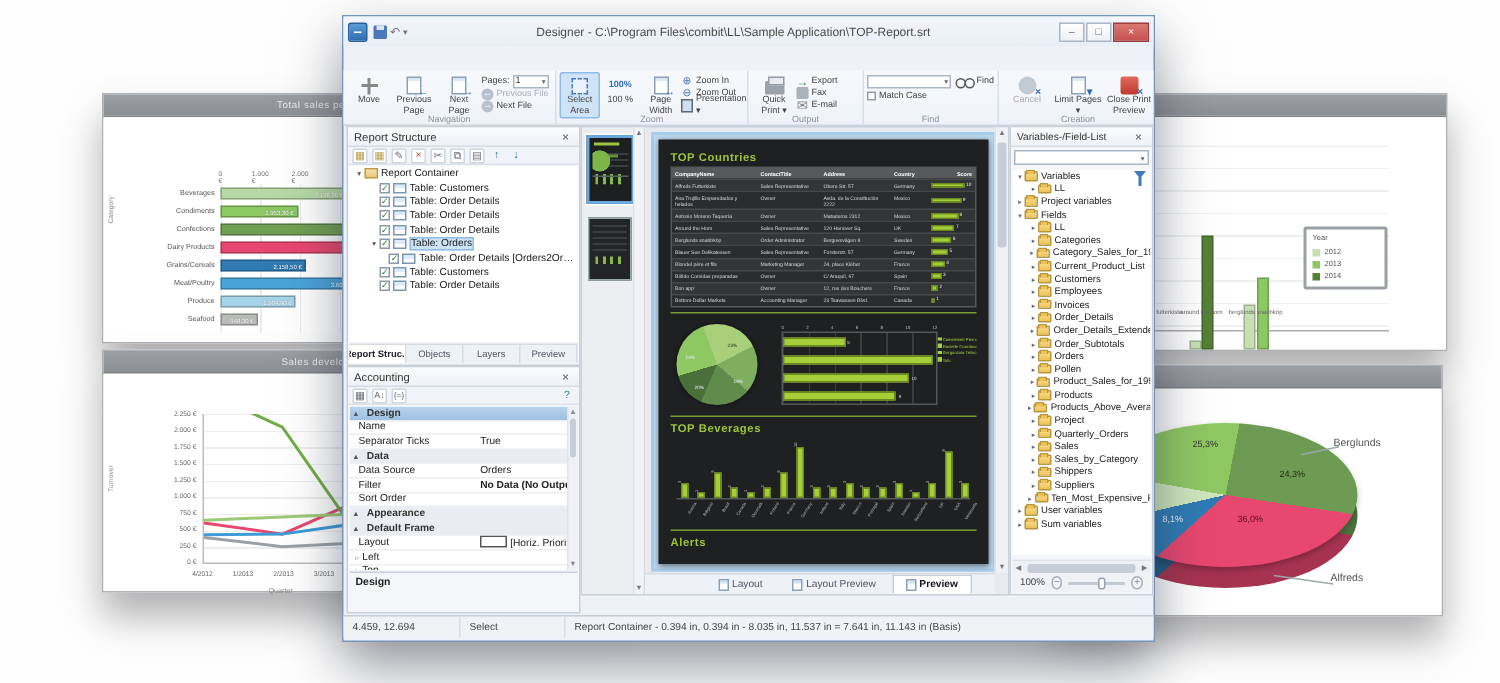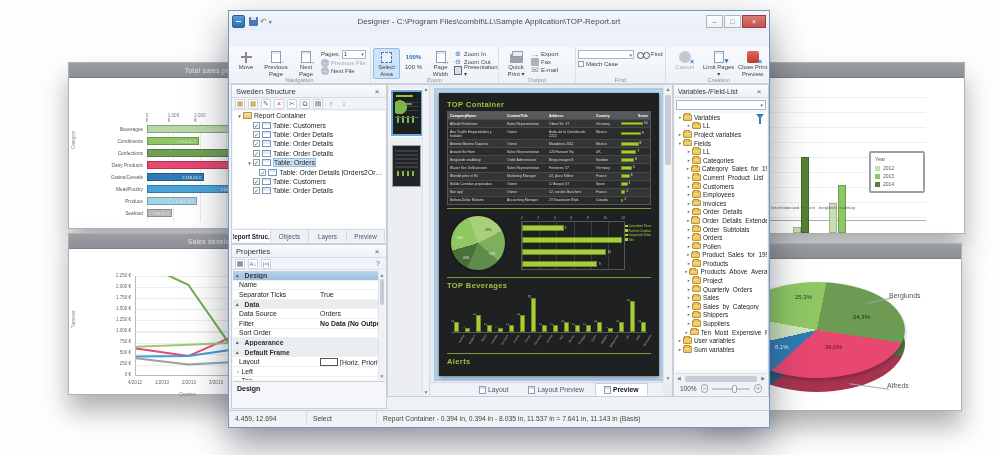--- a/index.html
+++ b/index.html
@@ -619,21 +619,21 @@
               <span class="bl">Close Print Preview</span>
             </div>
           </div>
     <div class="rgl"></div>
     <div class="rglabel">Creation</div>
    </div>
   </div>
 
   <div class="pane" style="left:2px;top:73px;width:156px;height:160px">
    <div class="phead">
-          <span>Sweden Structure</span>
+          <span>Report Structure</span>
           <span class="x">×</span>
         </div>
    <div class="ptools">
     <span class="ti" style="color:#b8963e">▦</span>
     <span class="ti" style="color:#b8963e">▦</span>
     <span class="ti">✎</span>
     <span class="ti red">×</span>
     <span class="ti">✂</span>
     <span class="ti">⧉</span>
     <span class="ti">▤</span>
@@ -726,21 +726,21 @@
             <span>Layers</span>
           </div>
           <div class="ptab">
             <span>Preview</span>
           </div>
         </div>
   </div>
 
   <div class="pane" style="left:2px;top:233px;width:156px;height:165px">
    <div class="phead">
-          <span>Properties</span>
+          <span>Accounting</span>
           <span class="x">×</span>
         </div>
    <div class="ptools">
     <span class="ti">▦</span>
     <span class="ti" style="font-size:6px">A↓</span>
     <span class="ti" style="font-size:5.5px">{=}</span>
     <span class="ti blue plain" style="margin-left:auto">?</span>
    </div>
    <div class="pgrid">
 
@@ -859,21 +859,21 @@
           </div>
     <div class="tscroll">
             <span class="ar" style="top:1px">▲</span>
             <span class="ar" style="bottom:1px">▼</span>
           </div>
    </div>
 
    <div class="pageframe">
     <div class="page">
 
-     <div class="sechead">TOP Container</div>
+     <div class="sechead">TOP Countries</div>
      <div class="ctable">
       <div class="thead">
        <span>CompanyName</span>
        <span>ContactTitle</span>
        <span>Address</span>
        <span>Country</span>
        <span>Score</span>
       </div>
       <div>
 

